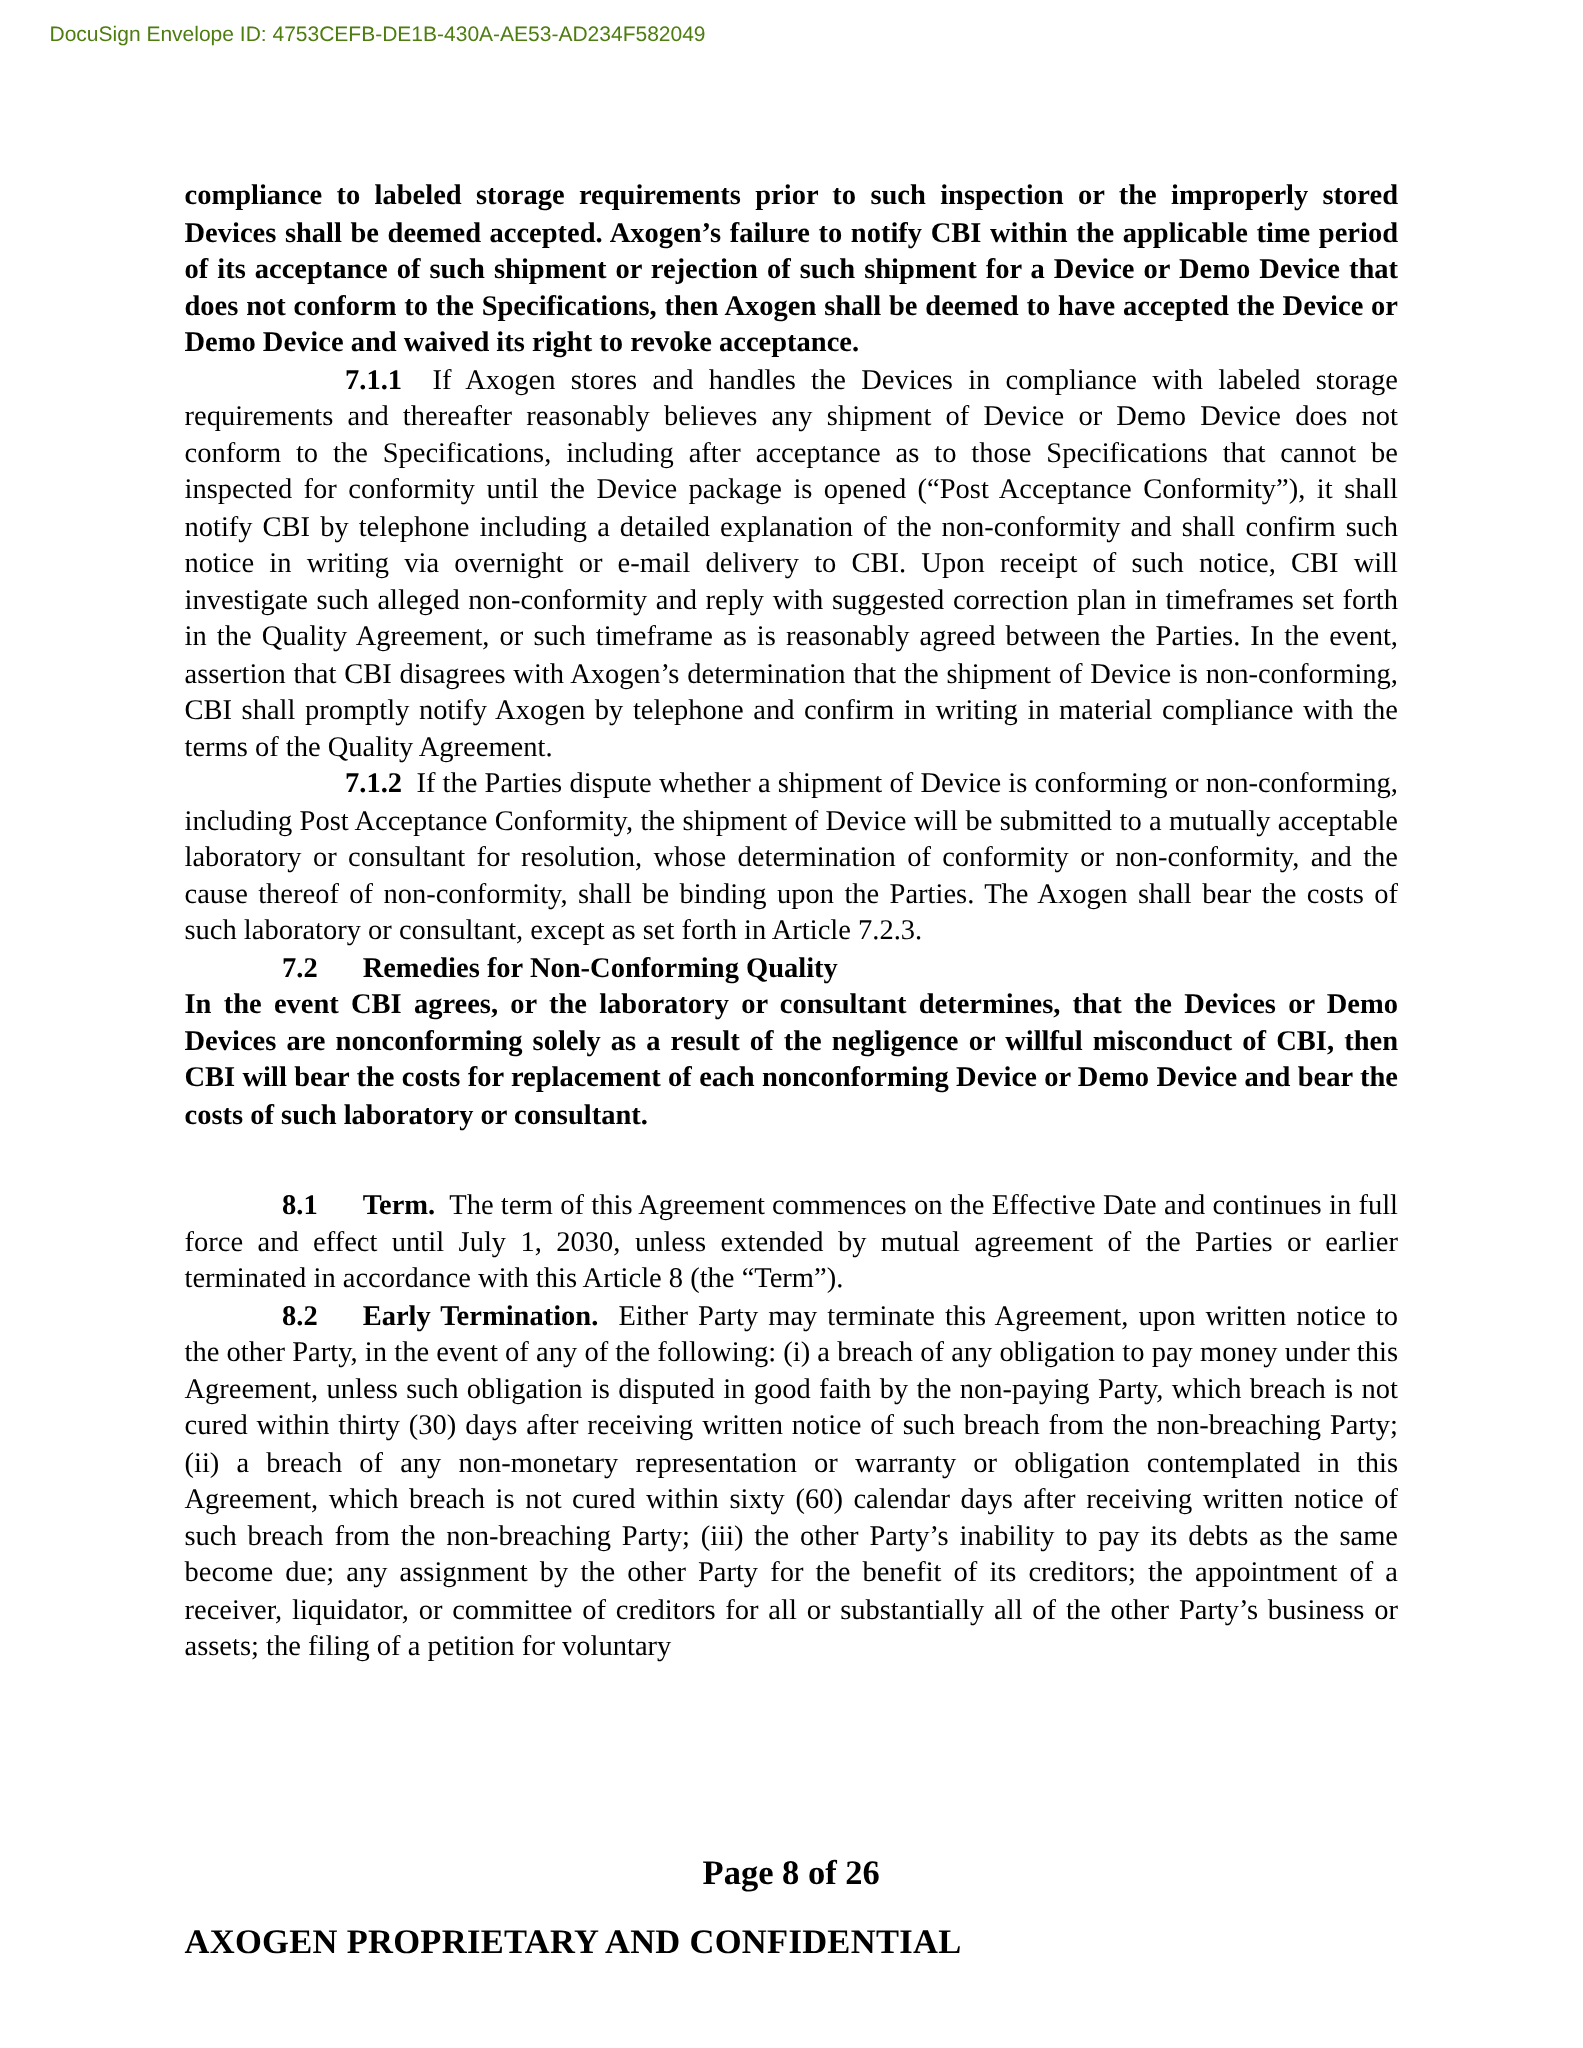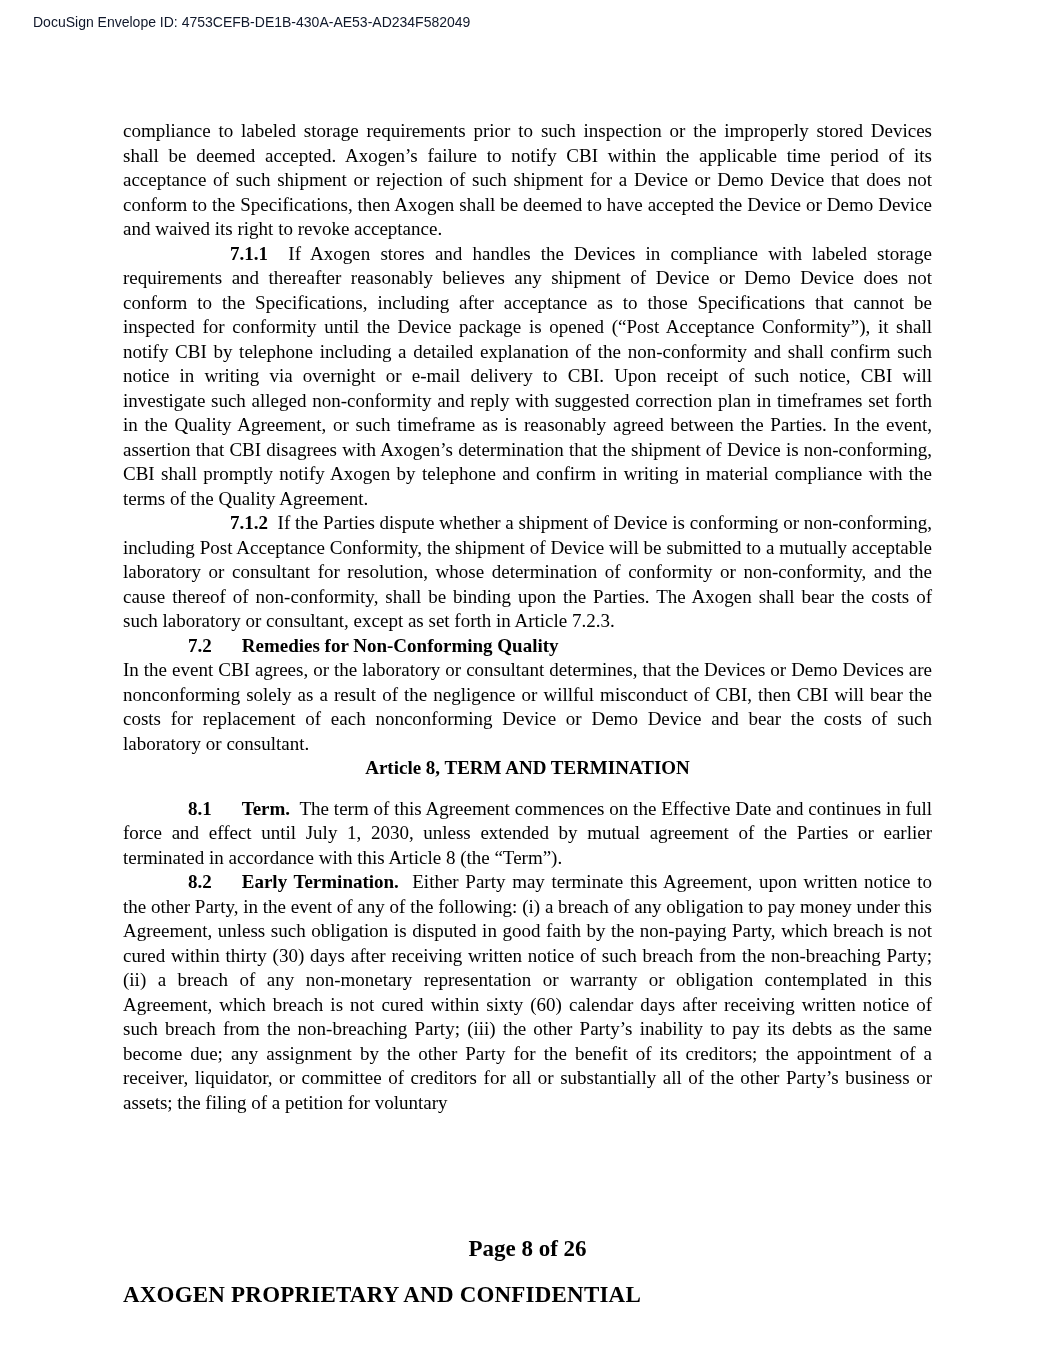--- a/index.html
+++ b/index.html
@@ -14,39 +14,39 @@
     overflow: hidden;
     font-family: "Liberation Serif", serif;
     color: #000000;
   }
   .docusign-header {
     position: absolute;
     left: 33px;
     top: 14px;
     font-family: "Liberation Sans", sans-serif;
     font-size: 14px;
-    color: #0f172a;
+    color: #4d7c0f;
     white-space: nowrap;
   }
   .doc-body {
     position: absolute;
     left: 123px;
     top: 119px;
     width: 809px;
     font-family: "Liberation Serif", serif;
     font-size: 19px;
     line-height: 24.5px;
     text-align: justify;
   }
   .para { margin: 0; }
-  .flush    { text-indent: 0; }
+  .flush    { text-indent: 0; font-weight: bold; }
   .indent-l { text-indent: 107px; }  
   .indent-s { text-indent: 65px; }   
   .center   { text-align: center; text-indent: 0; }
-  .gap-above { margin-top: 16px; }
+  .gap-above { margin-top: 36px; }
   .b { font-weight: bold; }
   .tab { display: inline-block; width: 30px; }
   .page-number {
     position: absolute;
     top: 1237px;
     left: 0;
     width: 100%;
     text-align: center;
     font-weight: bold;
     font-size: 23px;
@@ -66,20 +66,19 @@
 <body>
 
 <div class="docusign-header">DocuSign Envelope ID: 4753CEFB-DE1B-430A-AE53-AD234F582049</div>
 
 <div class="doc-body">
     <p class="para flush"><span>compliance to labeled storage requirements prior to such inspection or the improperly stored Devices shall be deemed accepted. Axogen’s failure to notify CBI within the applicable time period of its acceptance of such shipment or rejection of such shipment for a Device or Demo Device that does not conform to the Specifications, then Axogen shall be deemed to have accepted the Device or Demo Device and waived its right to revoke acceptance.</span></p>
     <p class="para indent-l"><span class="b">7.1.1</span><span>&nbsp; If Axogen stores and handles the Devices in compliance with labeled storage requirements and thereafter reasonably believes any shipment of Device or Demo Device does not conform to the Specifications, including after acceptance as to those Specifications that cannot be inspected for conformity until the Device package is opened (“Post Acceptance Conformity”), it shall notify CBI by telephone including a detailed explanation of the non-conformity and shall confirm such notice in writing via overnight or e-mail delivery to CBI. Upon receipt of such notice, CBI will investigate such alleged non-conformity and reply with suggested correction plan in timeframes set forth in the Quality Agreement, or such timeframe as is reasonably agreed between the Parties.  In the event, assertion that CBI disagrees with Axogen’s determination that the shipment of Device is non-conforming, CBI shall promptly notify Axogen by telephone and confirm in writing in material compliance with the terms of the Quality Agreement.</span></p>
     <p class="para indent-l"><span class="b">7.1.2</span><span>&nbsp; If the Parties dispute whether a shipment of Device is conforming or non-conforming, including Post Acceptance Conformity, the shipment of Device will be submitted to a mutually acceptable laboratory or consultant for resolution, whose determination of conformity or non-conformity, and the cause thereof of non-conformity, shall be binding upon the Parties. The Axogen shall bear the costs of such laboratory or consultant, except as set forth in Article 7.2.3.</span></p>
     <p class="para indent-s"><span class="b">7.2</span><span class="tab"></span><span class="b">Remedies for Non-Conforming Quality</span></p>
     <p class="para flush"><span>In the event CBI agrees, or the laboratory or consultant determines, that the Devices or Demo Devices are nonconforming solely as a result of the negligence or willful misconduct of CBI, then CBI will bear the costs for replacement of each nonconforming Device or Demo Device and bear the costs of such laboratory or consultant.</span></p>
-    <p class="para center"><span class="b">Article 8, TERM AND TERMINATION</span></p>
     <p class="para indent-s gap-above"><span class="b">8.1</span><span class="tab"></span><span class="b">Term.</span><span>&nbsp; The term of this Agreement commences on the Effective Date and continues in full force and effect until July 1, 2030, unless extended by mutual agreement of the Parties or earlier terminated in accordance with this Article 8 (the “Term”).</span></p>
     <p class="para indent-s"><span class="b">8.2</span><span class="tab"></span><span class="b">Early Termination.</span><span>&nbsp; Either Party may terminate this Agreement, upon written notice to the other Party, in the event of any of the following: (i) a breach of any obligation to pay money under this Agreement, unless such obligation is disputed in good faith by the non-paying Party, which breach is not cured within thirty (30) days after receiving written notice of such breach from the non-breaching Party; (ii) a breach of any non-monetary representation or warranty or obligation contemplated in this Agreement, which breach is not cured within sixty (60) calendar days after receiving written notice of such breach from the non-breaching Party; (iii) the other Party’s inability to pay its debts as the same become due; any assignment by the other Party for the benefit of its creditors; the appointment of a receiver, liquidator, or committee of creditors for all or substantially all of the other Party’s business or assets; the filing of a petition for voluntary</span></p>
   </div>
 
 <div class="page-number">Page 8 of 26</div>
 
 <div class="footer-confidential">AXOGEN PROPRIETARY AND CONFIDENTIAL</div>
 
 </body></html>

